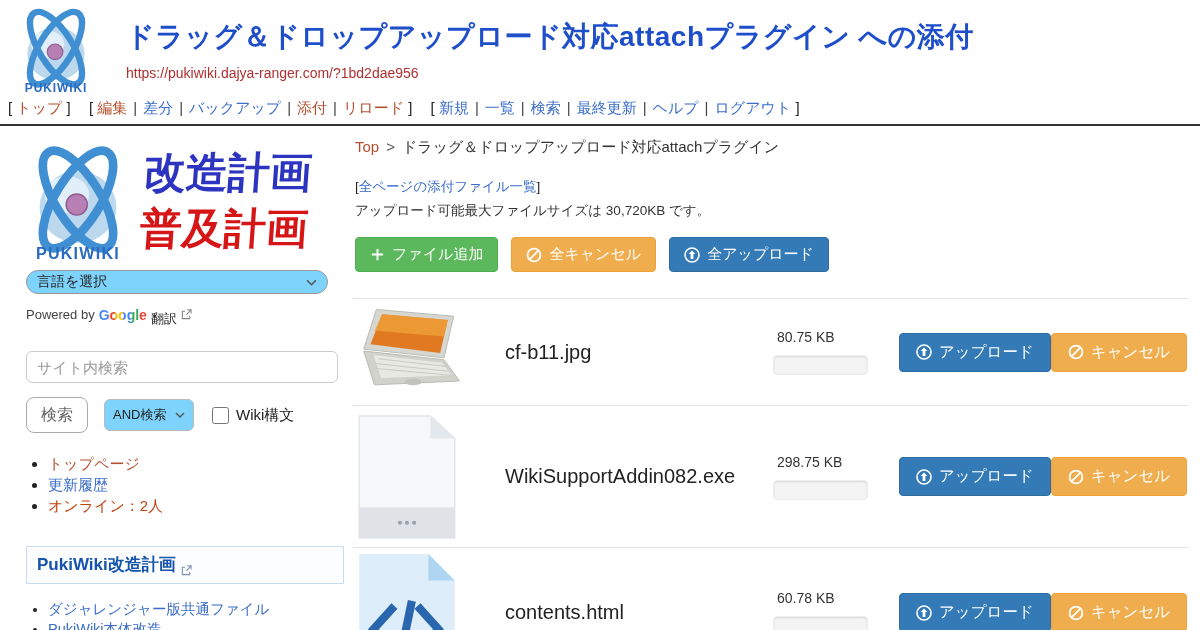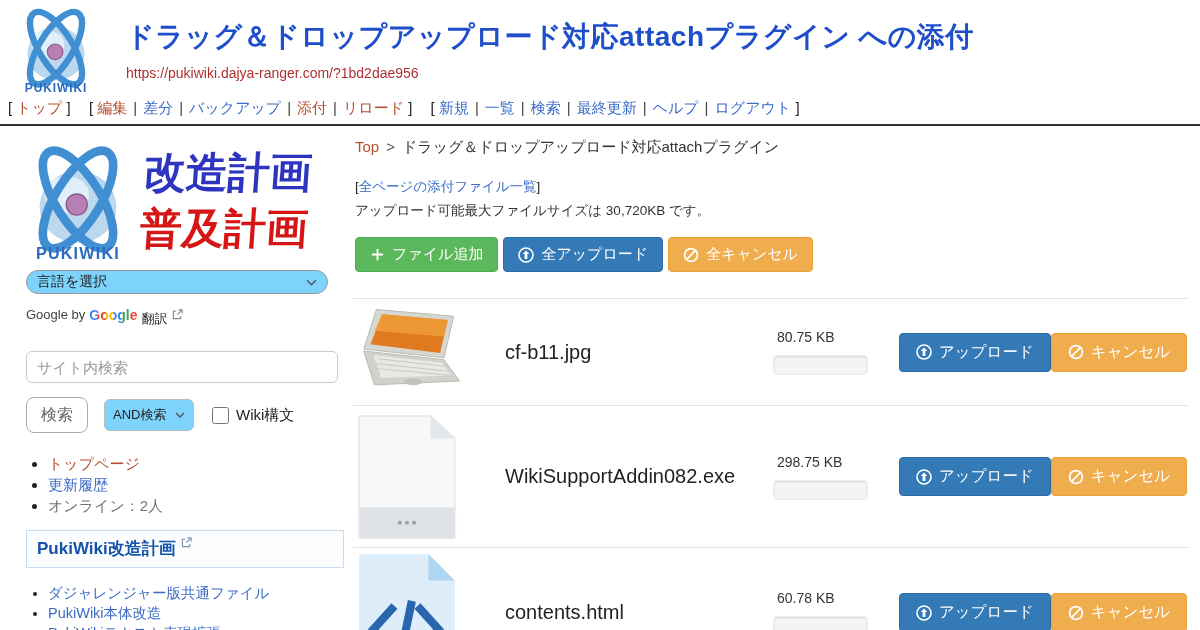--- a/index.html
+++ b/index.html
@@ -51,34 +51,34 @@
     font-size:16px; color:#666; cursor:pointer; font-family:"Liberation Sans",sans-serif; }
   .and-select { width:90px; height:32px; border-radius:6px; font-size:13px; border-color:#bbb;
     margin-left:16px; padding:0 8px; }
   .wiki-check { width:17px; height:17px; margin-left:18px; }
   .wiki-label { font-size:15px; margin-left:7px; color:#222; }
 
   ul.side-list { margin:20px 0 0 22px; }
   ul.side-list.second { margin-top:15px; }
   ul.side-list li { font-size:15px; line-height:21px; color:#222; }
   ul.side-list.second li { font-size:14.5px; line-height:20px; }
-  .plain-item { color:#737373; }
-
-  .side-box { margin-top:14px; width:318px; border:1px solid #c8ddf1; background:#fcfdff;
-    padding:6px 10px 7px 10px; display:flex; align-items:flex-start; gap:5px; }
+  .plain-item { color:#c2410c; }
+
+  .side-box { margin-top:30px; width:318px; border:1px solid #c8ddf1; background:#fcfdff;
+    padding:6px 10px 7px 10px; display:flex; align-items:flex-end; gap:5px; }
   .side-box a { font-size:17px; font-weight:bold; color:#1553ad; text-decoration:none; }
 
   
   .breadcrumb { font-size:15px; color:#333; padding-left:2px; }
   .breadcrumb .sep { margin:0 7px; color:#555; }
   .attach-link { margin-top:21px; font-size:13.5px; color:#222; padding-left:2px; }
   .attach-link a { color:#3a6cc8; text-decoration:none; }
   .max-size { margin-top:6px; font-size:13.5px; color:#333; padding-left:2px; }
 
-  .toolbar { margin-top:17px; display:flex; gap:5px; padding-left:2px; }
+  .toolbar { margin-top:17px; display:flex; gap:13px; padding-left:2px; }
   .btn { display:inline-flex; align-items:center; gap:7px; border-radius:4px; color:#fff;
     font-size:15px; cursor:pointer; font-family:"Liberation Sans",sans-serif; border:1px solid transparent; }
   .toolbar .btn { padding:7px 14px; }
   .btn.green  { background:#5cb85c; border-color:#4cae4c; }
   .btn.blue   { background:#337ab7; border-color:#2e6da4; }
   .btn.orange { background:#f0ad4e; border-color:#eea236; }
   .btn svg { flex:0 0 auto; }
 
   .file-table { margin-top:26px; margin-right:2px; }
   .file-row { display:flex; align-items:center; border-top:1px solid #e3e3e3; }
@@ -148,21 +148,21 @@
     </div>
 
     <div class="selectbox lang-select">
       <span>言語を選択</span>
       <svg width="11" height="7" viewBox="0 0 10 6">
         <path d="M1 1l4 4 4-4" stroke="#555" fill="none" stroke-width="1.4"></path>
         </svg>
     </div>
 
     <div class="powered">
-      <span>Google by</span>
+      <span>Powered by</span>
       <span class="google-logo">Google</span>
       <span class="translate-label">翻訳</span>
       <svg width="11" height="11" viewBox="0 0 12 12">
         <path d="M4.5 2.5H1.5v8h8v-3" fill="none" stroke="#888" stroke-width="1.2"></path>
         <path d="M7 1h4v4" fill="none" stroke="#888" stroke-width="1.2"></path>
         <line x1="10.6" y1="1.4" x2="5.8" y2="6.2" stroke="#888" stroke-width="1.2"></line>
         </svg>
     </div>
 
     <input class="search-input" type="text" placeholder="サイト内検索" style="">
@@ -214,33 +214,33 @@
 
     <div class="max-size">アップロード可能最大ファイルサイズは 30,720KB です。</div>
 
     <div class="toolbar">
       <button class="btn green">
         <svg width="15" height="15" viewBox="0 0 16 16">
           <path d="M7 2h2v5h5v2H9v5H7V9H2V7h5z" fill="#fff"></path>
           </svg>
         <span>ファイル追加</span>
       </button>
+      <button class="btn orange">
+        <svg width="16" height="16" viewBox="0 0 16 16">
+          <circle cx="8" cy="8" r="6.4" fill="none" stroke="#fff" stroke-width="1.8"></circle>
+          <line x1="3.7" y1="12.3" x2="12.3" y2="3.7" stroke="#fff" stroke-width="1.8"></line>
+          </svg>
+        <span>全キャンセル</span>
+      </button>
       <button class="btn blue">
         <svg width="16" height="16" viewBox="0 0 16 16">
           <circle cx="8" cy="8" r="7" fill="none" stroke="#fff" stroke-width="1.6"></circle>
           <path d="M8 3.4l3.3 3.7H9.4V12H6.6V7.1H4.7z" fill="#fff"></path>
           </svg>
         <span>全アップロード</span>
-      </button>
-      <button class="btn orange">
-        <svg width="16" height="16" viewBox="0 0 16 16">
-          <circle cx="8" cy="8" r="6.4" fill="none" stroke="#fff" stroke-width="1.8"></circle>
-          <line x1="3.7" y1="12.3" x2="12.3" y2="3.7" stroke="#fff" stroke-width="1.8"></line>
-          </svg>
-        <span>全キャンセル</span>
       </button>
     </div>
 
     <div class="file-table">
 
       <div class="file-row row-1">
         <div class="cell-icon">
           <svg width="116" height="92" viewBox="0 0 120 92">
             <polygon points="20,2 100,9 90,52 7,43" fill="#d7d7d2" stroke="#b8b8b2" stroke-width="1"></polygon>
             <polygon points="26,7 94,13 86,47 14,38" fill="#e0791f"></polygon>

